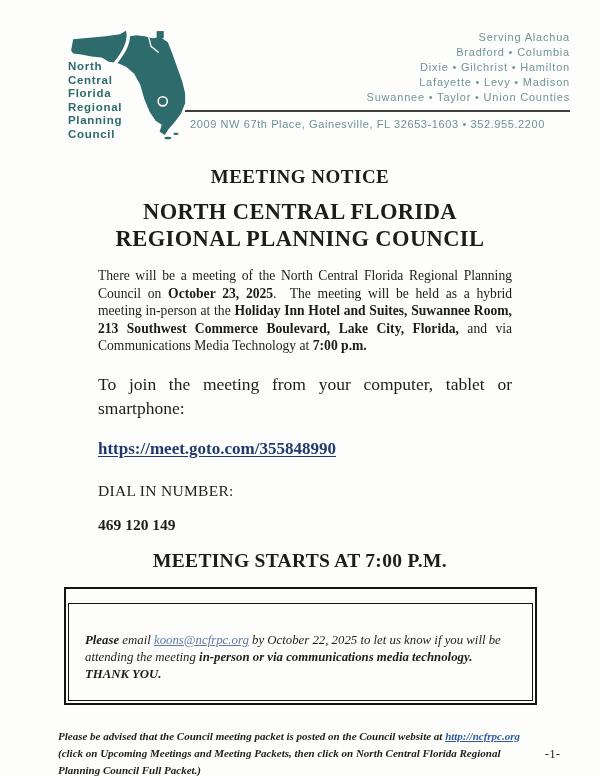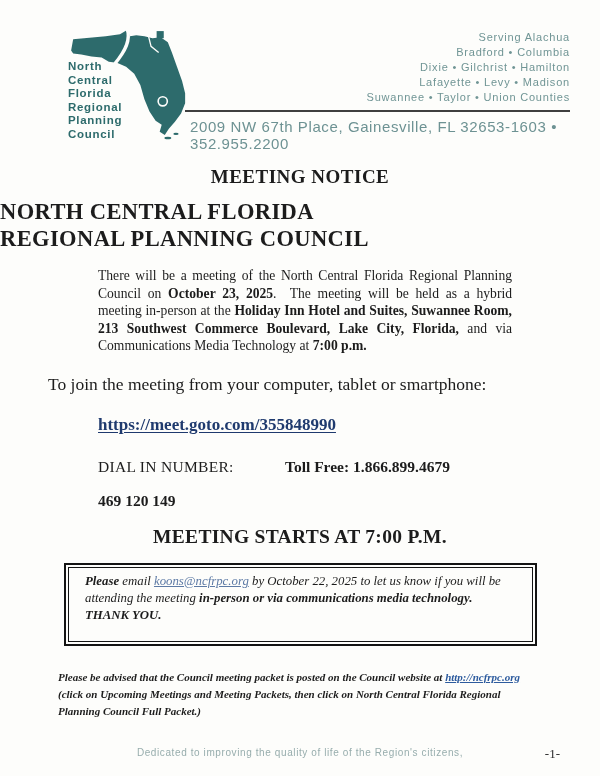--- a/index.html
+++ b/index.html
@@ -33,41 +33,41 @@
     letter-spacing: 0.8px; color: #709595;
   }
 
   .head-rule {
     position: absolute; left: 185px; top: 110px;
     width: 385px; height: 2px; background: #3f3f3f;
   }
   .address {
     position: absolute; left: 190px; top: 118px;
     font-family: "Liberation Sans", sans-serif;
-    font-size: 15px; letter-spacing: 0.6px; color: #6d9293;
+    font-size: 11px; letter-spacing: 0.6px; color: #6d9293;
   }
 
   
   .notice-title {
     margin-top: 16px; text-align: center;
     font-size: 19px; font-weight: bold; letter-spacing: 0.5px;
   }
   .council-title {
-    margin-top: 10px; 
+    margin-top: 10px; text-align: center;
     font-size: 22.5px; font-weight: bold; line-height: 27px; letter-spacing: 0.4px;
   }
 
   .body-par {
     margin: 15px 88px 0 98px;
     font-size: 13.6px; line-height: 17.5px;
     text-align: justify;
   }
 
   .join-par {
-    margin: 17px 88px 0 48px;
+    margin: 17px 88px 0 98px;
     font-size: 17.5px; line-height: 24px;
     text-align: justify;
   }
 
   .goto-link-wrap { margin: 19px 88px 0 98px; }
   a.goto-link {
     font-size: 17px; font-weight: bold;
     color: #1f3a6e; text-decoration: underline; text-underline-offset: 2px;
   }
 
@@ -81,22 +81,22 @@
     font-size: 19.5px; font-weight: bold; letter-spacing: 0.3px;
   }
 
   
   .note-box-outer {
     margin: 15px 63px 0 64px;
     border: 2px solid #141414; padding: 2px;
   }
   .note-box-inner {
     border: 1px solid #141414;
-    padding: 5px 16px 17px 16px;
-    font-style: italic; font-size: 12.8px; line-height: 17px;
+    padding: 28px 16px 17px 16px;
+    font-style: italic; font-size: 12.8px; line-height: 17px; margin-top: 12px;
   }
   .note-box-inner b { font-weight: bold; }
   a.email-link { color: #5d7aa5; text-decoration: underline; font-style: italic; }
 
   
   .advisory {
     margin: 23px 56px 16px 58px;
     font-weight: bold; font-style: italic;
     font-size: 11px; line-height: 17px;
   }
@@ -166,21 +166,20 @@
 
 <p class="join-par">To join the meeting from your computer, tablet or smartphone:</p>
 
 <div class="goto-link-wrap">
   <a class="goto-link" href="#">https://meet.goto.com/355848990</a>
 </div>
 
 <div class="dial-rows">
   <div class="dial-row">
     <span class="dial-label">DIAL IN NUMBER:</span>
-    <span class="dial-value">Toll Free: 1.866.899.4679</span>
   </div>
   <div class="dial-row">
     <span class="dial-value">469 120 149</span>
   </div>
 </div>
 
 <div class="starts-line">MEETING STARTS AT 7:00 P.M.</div>
 
 <div class="note-box-outer">
   <div class="note-box-inner"><b>Please</b><span> email </span><a class="email-link" href="#">koons@ncfrpc.org</a><span> by October 22, 2025 to let us know if you will be attending the meeting </span><b>in-person or via communications media technology.</b><span>&nbsp; </span><b>THANK YOU.</b></div>

